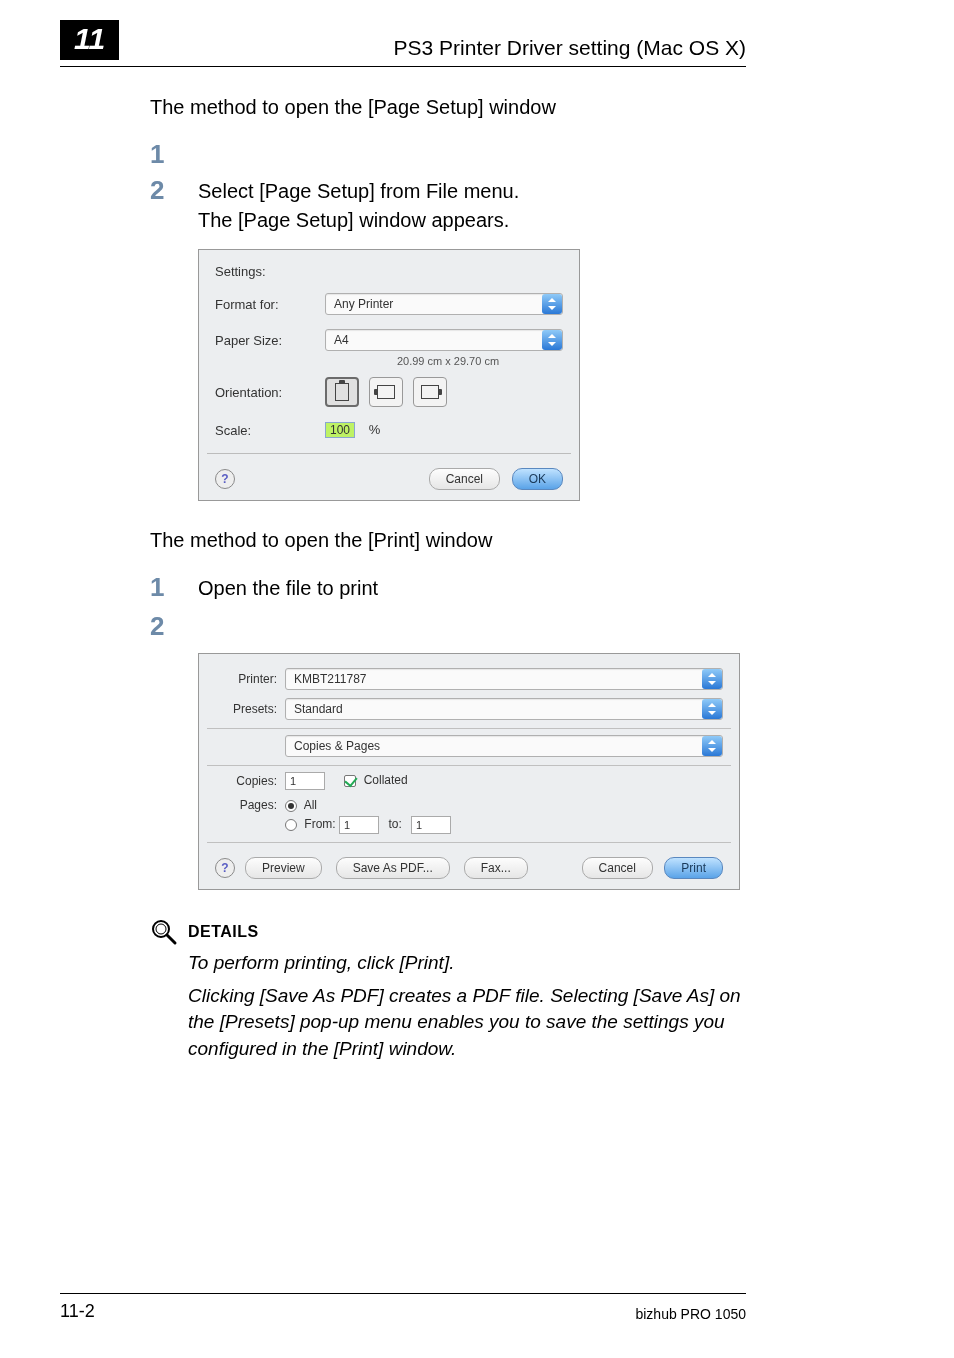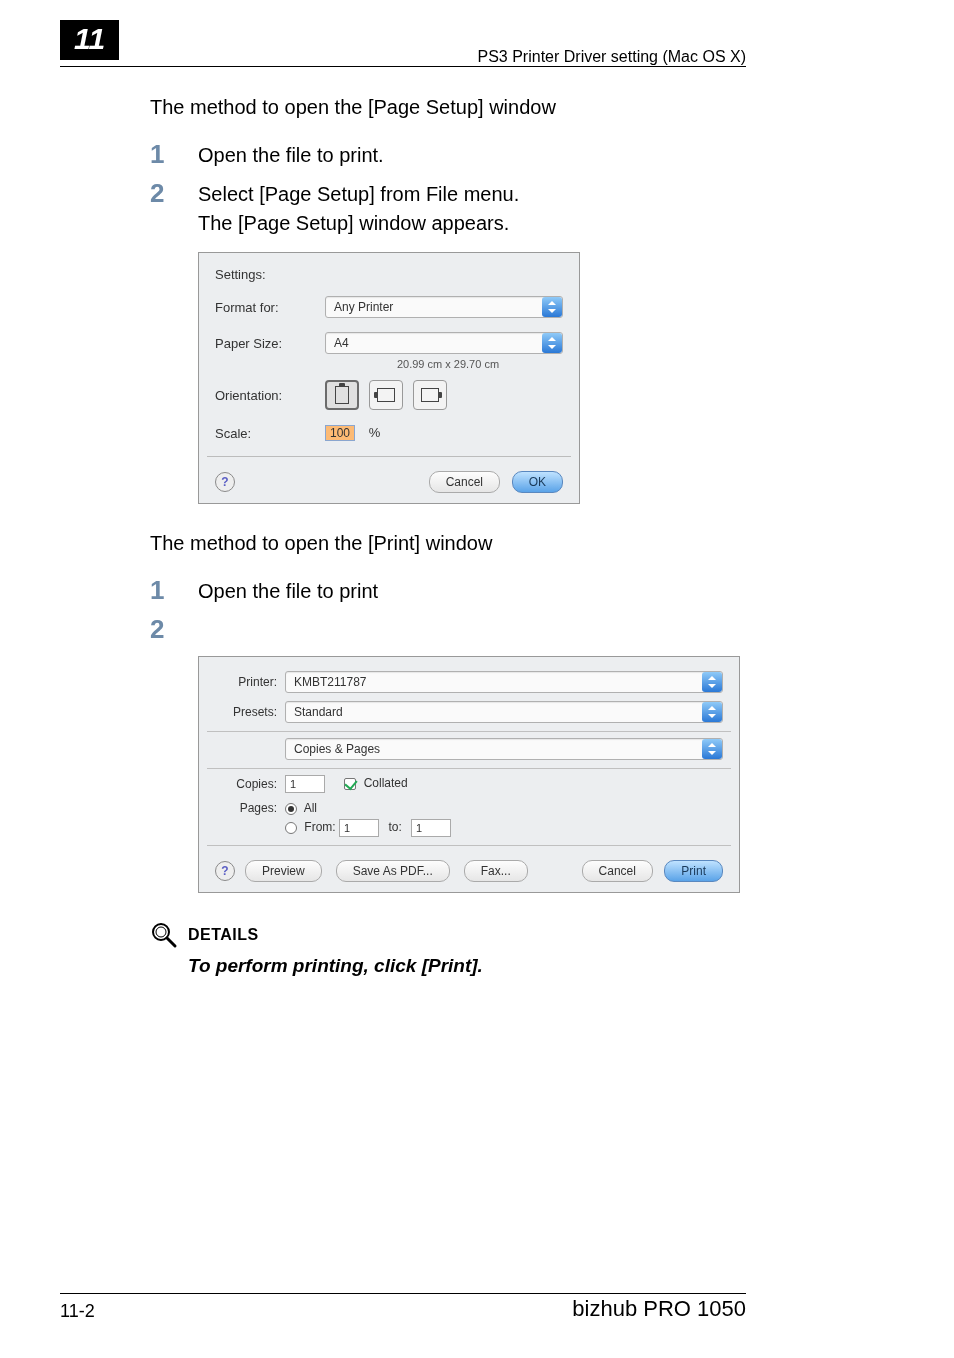--- a/index.html
+++ b/index.html
@@ -1,19 +1,19 @@
 <!DOCTYPE html>
 <html><head>
 <meta charset="utf-8">
 <style>
   * { box-sizing: border-box; margin: 0; padding: 0; }
   html, body { width: 954px; height: 1358px; background: #fff; font-family: Arial, Helvetica, sans-serif; color: #000; }
   .page { position: relative; width: 836px; height: 1358px; padding: 30px 90px 0 60px; }
   .chapter-tab { position: absolute; left: 60px; top: 20px; background: #000; color: #fff; font-weight: bold; font-size: 30px; padding: 2px 14px 4px 14px; font-style: italic; }
-  .header-title { position: absolute; right: 90px; top: 48px; font-size: 16px; }
+  .header-title { position: absolute; right: 90px; top: 36px; font-size: 21px; }
   .header-rule { position: absolute; left: 60px; right: 90px; top: 66px; border-top: 1px solid #000; }
   .content { position: absolute; left: 150px; right: 90px; top: 96px; }
   .h-sub { font-weight: normal; font-size: 20px; margin-bottom: 22px; }
   .step { display: flex; align-items: flex-start; margin-bottom: 10px; }
   .step-num { color: #6d8aa8; font-weight: bold; font-size: 26px; width: 48px; flex: 0 0 48px; line-height: 1; }
   .step-body { font-size: 20px; line-height: 1.45; }
   .shot { margin: 14px 0 28px 48px; }
   .shot-frame { border: 1px solid #999; background: #eceef0; display: inline-block; }
   
   .ps-dialog { width: 380px; padding: 14px 16px 10px 16px; font-size: 13px; color: #333; font-family: "Lucida Grande", Arial, sans-serif; }
@@ -27,21 +27,21 @@
   .updown::before { top:0; border-bottom:4px solid #fff; }
   .updown::after { bottom:0; border-top:4px solid #fff; }
   .dim-txt { font-size: 11px; color: #555; text-align: center; margin-top: 4px; margin-left: 118px; }
   .orient-btn { width: 34px; height: 30px; border: 1px solid #999; border-radius: 4px; background: #f3f3f3; margin-right: 10px; display:inline-flex; align-items:center; justify-content:center; }
   .orient-btn.sel { border: 2px solid #6b6b6b; background:#e0e0e0; }
   .orient-ico { width:14px; height:18px; border:1.5px solid #444; position:relative; }
   .orient-ico::before { content:""; position:absolute; left:3px; top:-4px; width:6px; height:4px; background:#444; border-radius:1px; }
   .orient-ico.land { width:18px; height:14px; }
   .orient-ico.land::before { left:-4px; top:3px; width:4px; height:6px; }
   .orient-ico.land.rev::before { left:auto; right:-4px; }
-  .scale-in { width:46px; height:20px; border:1px solid #8aa6cf; background:#fdba74; line-height:18px; font-size:12px; padding:0 4px; }
+  .scale-in { width:46px; height:20px; border:1px solid #8aa6cf; background:#bef264; line-height:18px; font-size:12px; padding:0 4px; }
   .ps-sep { border-top:1px solid #bcbcbc; margin:8px -8px 8px -8px; }
   .pill-btn { display:inline-block; border:1px solid #aaa; border-radius:10px; background:linear-gradient(#fdfdfd,#e6e6e6); height:22px; line-height:20px; padding:0 16px; font-size:12px; margin-left:8px; }
   .pill-btn.prim { background: linear-gradient(#bfe2ff,#5aa3e8); border-color:#5a88bf; color:#1a3a5a; }
   .help-circ { width:20px; height:20px; border-radius:50%; border:1px solid #8a8a8a; background:#eee; display:inline-flex; align-items:center; justify-content:center; font-size:12px; color:#5a5ec4; font-weight:bold; }
   .ps-footer { display:flex; align-items:center; justify-content:space-between; padding-top:6px; }
   
   .pr-dialog { width: 540px; padding: 14px 16px 10px 16px; font-size: 12px; color:#333; font-family:"Lucida Grande", Arial, sans-serif; }
   .pr-row { display:flex; align-items:center; margin-bottom:8px; }
   .pr-lbl { width:70px; text-align:right; padding-right:8px; }
   .pr-combo { width: 190px; position:relative; }
@@ -50,41 +50,40 @@
   .chk.on::after { content:""; position:absolute; left:2px; top:-1px; width:6px; height:9px; border-right:2px solid #2a5; border-bottom:2px solid #2a5; transform:rotate(40deg); }
   .radio { width:12px; height:12px; border:1px solid #777; border-radius:50%; display:inline-block; vertical-align:middle; margin-right:4px; position:relative; background:#fff; }
   .radio.on::after { content:""; position:absolute; left:2px; top:2px; width:6px; height:6px; border-radius:50%; background:#333; }
   .tin { width:40px; height:18px; border:1px solid #aaa; background:#fff; font-size:11px; line-height:16px; padding:0 4px; display:inline-block; vertical-align:middle; }
   .pr-footer { display:flex; align-items:center; justify-content:space-between; padding-top:8px; }
   .pr-footer-left { display:flex; align-items:center; gap:6px; }
   .details-block { margin-top: 6px; }
   .details-head { display:flex; align-items:center; gap:10px; margin-bottom:4px; }
   .mag-icon { width:28px; height:28px; }
   .details-title { font-weight:bold; font-size:16px; letter-spacing:0.5px; }
-  .details-body { font-style: italic; font-size: 19px; line-height: 1.4; padding-left: 0; font-weight: bold; }
+  .details-body { font-style: italic; font-size: 19px; line-height: 1.4; padding-left: 0; }
   .details-body p { margin-bottom: 6px; }
   .footer-rule { position:absolute; left:60px; right:90px; bottom:64px; border-top:1px solid #000; }
   .footer-left { position:absolute; left:60px; bottom:36px; font-size:18px; }
-  .footer-right { position:absolute; right:90px; bottom:36px; font-size:22px; }
+  .footer-right { position:absolute; right:90px; bottom:36px; font-size:14px; }
 </style>
 </head>
 <body>
 
 <div class="page">
   <div class="chapter-tab">11</div>
   <div class="header-title">PS3 Printer Driver setting (Mac OS X)</div>
   <div class="header-rule"></div>
 
   <div class="content">
 
     <div class="h-sub">The method to open the [Page Setup] window</div>
 
     <div class="step">
       <div class="step-num">1</div>
-      <div class="step-body">Open the file to print.</div>
     </div>
     <div class="step">
       <div class="step-num">2</div>
       <div class="step-body">
         <div>Select [Page Setup] from File menu.</div>
         <div>The [Page Setup] window appears.</div>
       </div>
     </div>
 
     <div class="shot">
@@ -234,20 +233,21 @@
       <div class="details-head">
         <svg class="mag-icon" viewBox="0 0 28 28">
           <circle cx="11" cy="11" r="8" fill="none" stroke="#000" stroke-width="2"></circle>
           <ellipse cx="11" cy="11" rx="5" ry="5" fill="none" stroke="#000" stroke-width="1"></ellipse>
           <line x1="17" y1="17" x2="25" y2="25" stroke="#000" stroke-width="3" stroke-linecap="round"></line>
         </svg>
         <div class="details-title">DETAILS</div>
       </div>
       <div class="details-body" style="margin-left:38px;">
         <p>To perform printing, click [Print].</p>
+        <p>Clicking [Save As PDF] creates a PDF file. Selecting [Save As] on the [Presets] pop-up menu enables you to save the settings you configured in the [Print] window.</p>
       </div>
     </div>
 
   </div>
 
   <div class="footer-rule"></div>
   <div class="footer-left">11-2</div>
   <div class="footer-right">bizhub PRO 1050</div>
 </div>
 

